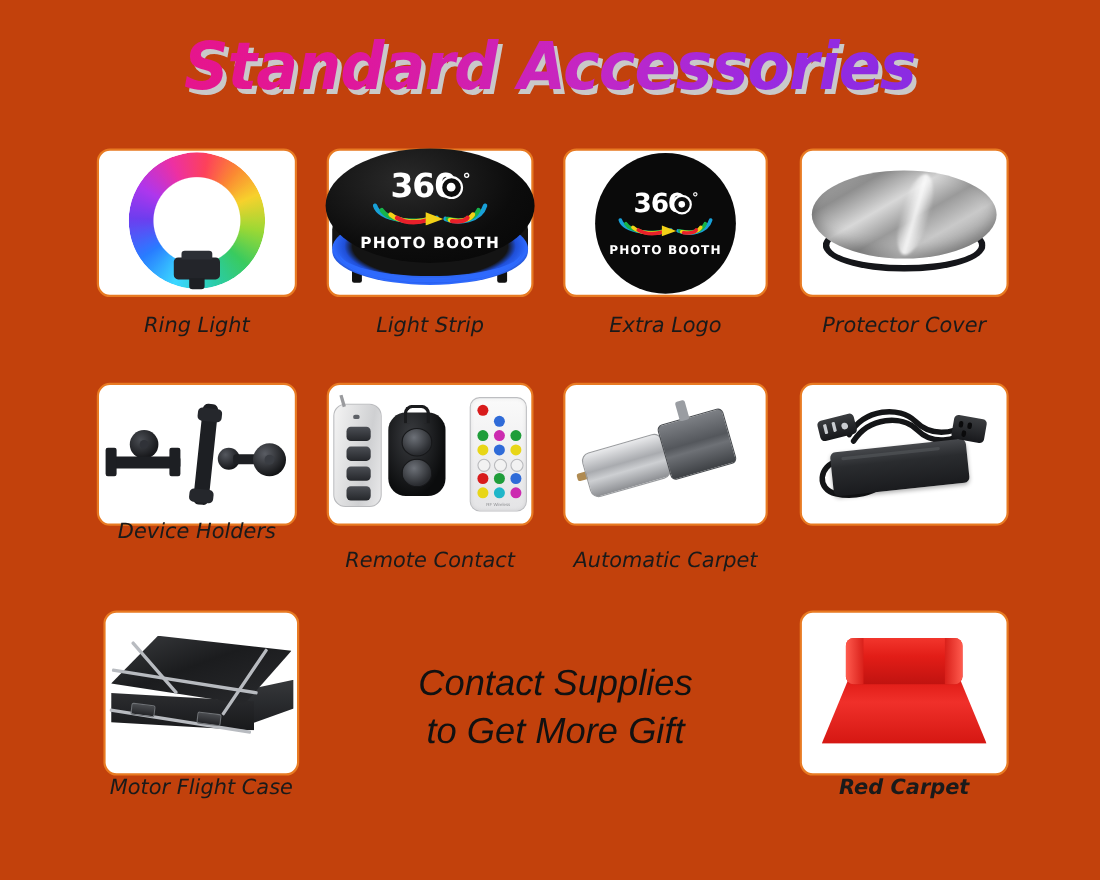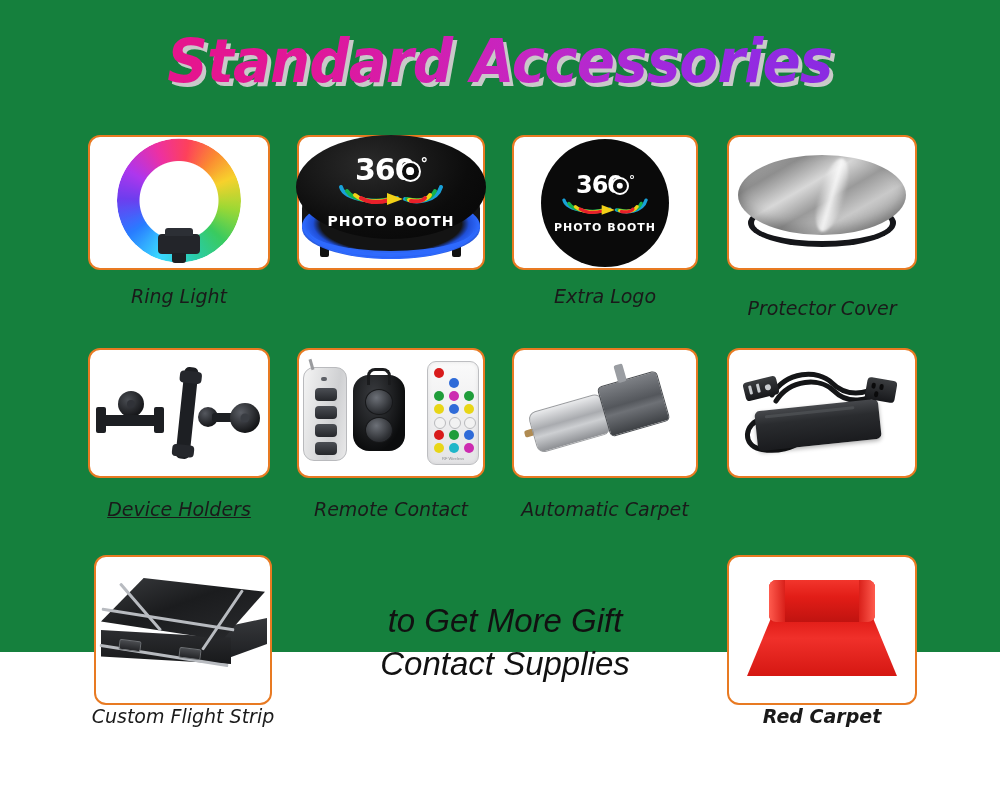--- a/index.html
+++ b/index.html
@@ -1,20 +1,20 @@
 <!DOCTYPE html>
 <html><head>
 <meta charset="utf-8">
 <style>
   html,body{margin:0;padding:0;}
   body{
     width:1000px;height:800px;overflow:hidden;background:#ffffff;
     font-family:"Liberation Sans","DejaVu Sans",sans-serif;
   }
-  .page{position:relative;width:1000px;height:652px;background:#15803d;}
+  .page{position:relative;width:1000px;height:800px;background:#c2410c;}
 
   
   .title-wrap{position:absolute;left:0;top:26px;width:1000px;text-align:center;}
   .title{
     display:inline-block;
     font-size:60px;font-weight:bold;font-style:italic;
     font-family:"DejaVu Sans","Liberation Sans",sans-serif;
     letter-spacing:-1px;
     background:linear-gradient(90deg,#e6158c 0%,#e0179a 22%,#c427c4 55%,#9b2ae0 78%,#8a2be2 100%);
     -webkit-background-clip:text;background-clip:text;color:transparent;
@@ -251,20 +251,21 @@
               <path d="M100 10 C96 19, 84 21, 72 18" stroke="#17b24a" stroke-width="4" fill="none" stroke-linecap="round"></path>
               <path d="M95 14 C92 19, 84 21, 74 19" stroke="#f2d117" stroke-width="4" fill="none" stroke-linecap="round"></path>
               <path d="M90 17 C88 20, 84 21, 76 20" stroke="#e8202a" stroke-width="4" fill="none" stroke-linecap="round"></path>
             </svg>
             <div class="pb" style="font-size:14px;margin-top:28px;">PHOTO BOOTH</div>
           </div>
         </div>
       </div>
     </div>
   </div>
+  <div class="label" style="left:297px;top:285px;width:188px;">Light Strip</div>
 
   <div class="card" style="left:512px;top:135px;width:186px;height:135px;">
     <div class="media">
       <div class="disc">
         <div class="logo360" style="top:34px;">
           <div class="num" style="font-size:24px;">
             <span>360</span><span class="cam" style="width:14px;height:14px;margin:0 0 0 -12px;"></span><span class="deg">°</span>
           </div>
           <svg class="swoosh" style="top:22px;width:92px;height:20px;" viewBox="0 0 112 24">
             <path d="M6 6 C10 20, 46 23, 62 17" stroke="#18a0d8" stroke-width="4" fill="none" stroke-linecap="round"></path>
@@ -286,39 +287,39 @@
 
   <div class="card" style="left:727px;top:135px;width:190px;height:135px;">
     <div class="media">
       <div class="cover">
         <div class="cover-rim"></div>
         <div class="cover-top"></div>
         <div class="cover-shine"></div>
       </div>
     </div>
   </div>
-  <div class="label" style="left:727px;top:297px;width:190px;">Protector Cover</div>
+  <div class="label" style="left:727px;top:285px;width:190px;">Protector Cover</div>
 
   <div class="card" style="left:88px;top:348px;width:182px;height:130px;">
     <div class="media">
       <div class="holders">
         <div class="clampA">
           <div class="knob"></div>
             <div class="barA"></div>
             <div class="jawL"></div>
             <div class="jawR"></div>
         </div>
         <div class="armB"></div>
         <div class="ball"></div>
         <div class="rod"></div>
         <div class="discKnob"></div>
       </div>
     </div>
   </div>
-  <div class="label" style="left:78px;top:498px;width:202px;text-decoration:underline;">Device Holders</div>
+  <div class="label" style="left:78px;top:472px;width:202px;">Device Holders</div>
 
   <div class="card" style="left:297px;top:348px;width:188px;height:130px;">
     <div class="media">
       <div class="remotes">
 
         <div class="rem-white">
           <div class="ant"></div>
             <div class="led"></div>
           <div class="btn" style="top:20px;"></div>
           <div class="btn" style="top:38px;"></div>
@@ -401,25 +402,25 @@
         <div class="fc-top"></div>
         <div class="fc-trim" style="left:6px;top:40px;width:134px;height:3px;transform:rotate(9deg);"></div>
         <div class="fc-trim" style="left:44px;top:-2px;width:3px;height:62px;transform:rotate(-41deg);"></div>
         <div class="fc-trim" style="left:126px;top:6px;width:3px;height:72px;transform:rotate(34deg);"></div>
         <div class="fc-trim" style="left:4px;top:76px;width:130px;height:3px;transform:rotate(9deg);"></div>
         <div class="fc-handle" style="left:24px;top:62px;transform:rotate(7deg);"></div>
         <div class="fc-handle" style="left:84px;top:70px;transform:rotate(7deg);"></div>
       </div>
     </div>
   </div>
-  <div class="label" style="left:68px;top:705px;width:230px;">Custom Flight Strip</div>
+  <div class="label" style="left:68px;top:705px;width:230px;">Motor Flight Case</div>
 
   <div class="center-msg" style="left:330px;top:600px;width:350px;">
+    <div>Contact Supplies</div>
     <div>to Get More Gift</div>
-    <div>Contact Supplies</div>
   </div>
 
   <div class="card" style="left:727px;top:555px;width:190px;height:150px;">
     <div class="media">
       <div class="carpet">
         <div class="carpet-flat"></div>
         <div class="carpet-roll"></div>
         <div class="carpet-roll-end"></div>
         <div class="carpet-roll-end2"></div>
       </div>

